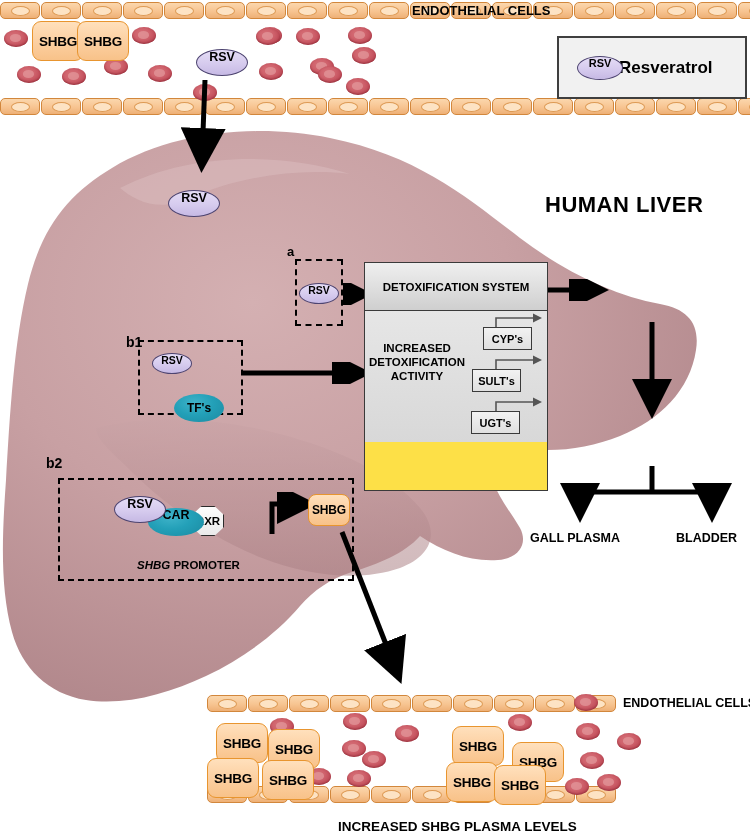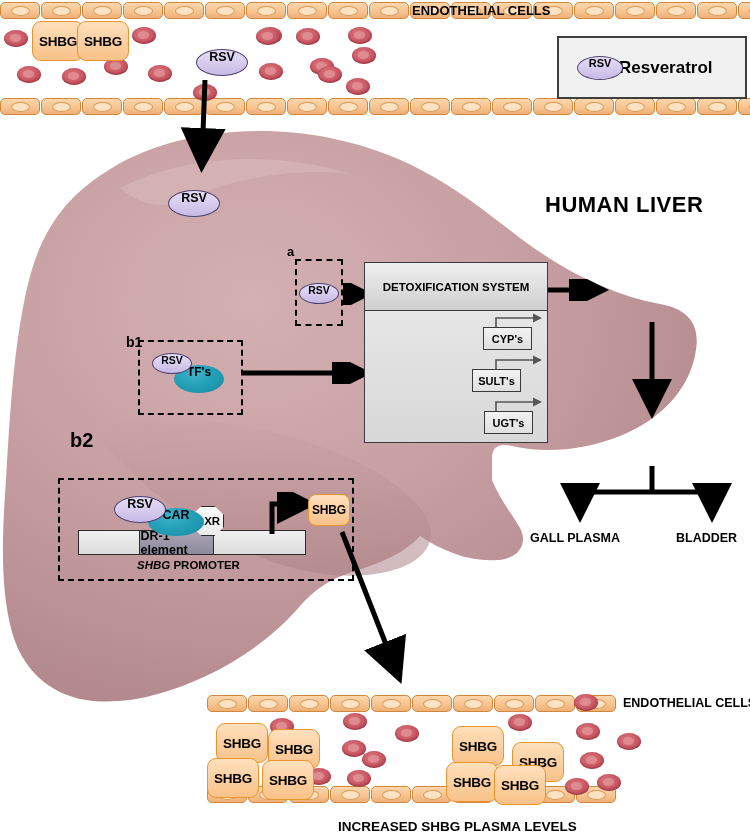--- a/index.html
+++ b/index.html
@@ -44,22 +44,22 @@
   
   .lbl{position:absolute;font-weight:bold;white-space:nowrap;}
 
   
   #liver{position:absolute;left:0;top:128px;width:700px;height:586px;}
 
   
   .dashbox{position:absolute;border:2px dashed #000;box-sizing:border-box;}
 
   
-  #detox{position:absolute;left:364px;top:262px;width:184px;height:181px;
-     border:1.6px solid #3a3a3a;box-sizing:border-box;background:#15803d;}
+  #detox{position:absolute;left:364px;top:262px;width:184px;height:229px;
+     border:1.6px solid #3a3a3a;box-sizing:border-box;background:#fde047;}
   #detox-head{height:48px;border-bottom:1.6px solid #3a3a3a;box-sizing:border-box;
      background:linear-gradient(180deg,#efefef 0%,#dcdcdc 60%,#cfcfcf 100%);
      display:flex;align-items:center;justify-content:center;text-align:center;
      font-size:11.5px;font-weight:bold;line-height:14px;}
   #detox-body{position:relative;height:131px;
      background:linear-gradient(180deg,#e6e6e6 0%,#d8d8d8 100%);}
   #detox-act{position:absolute;left:4px;top:30px;width:96px;text-align:center;
      font-size:11.5px;font-weight:bold;line-height:14px;}
   .enzbox{position:absolute;width:49px;height:23px;border:1.4px solid #3a3a3a;
      box-sizing:border-box;background:linear-gradient(180deg,#f2f2f2,#e0e0e0);
@@ -80,22 +80,22 @@
   .prom-seg:last-child{border-right:none;}
   #dr1{background:linear-gradient(180deg,#a9a5b4,#8d8a9c);
      display:flex;align-items:center;justify-content:center;
      font-size:12.5px;font-weight:bold;color:#000;}
   .car{position:absolute;width:56px;height:28px;border-radius:50%;
      background:radial-gradient(ellipse at 40% 32%,#3fb3c9 0%,#23a0b8 45%,#1b8aa1 100%);
      display:flex;justify-content:center;
      font-size:12.5px;font-weight:bold;color:#000;}
   .tfs{position:absolute;width:50px;height:28px;border-radius:50%;
      background:radial-gradient(ellipse at 40% 32%,#3fb3c9 0%,#23a0b8 45%,#1b8aa1 100%);
-     display:flex;justify-content:center;
-     font-size:12px;font-weight:bold;color:#000;}
+     display:flex;align-items:center;justify-content:center;
+     font-size:12px;font-weight:bold;color:#000;margin-top:29px;}
   .rxr{position:absolute;width:32px;height:30px;
      background:linear-gradient(180deg,#fdfdfd,#eaeaea);
      border:1.5px solid #2b2b2b;box-sizing:border-box;
      clip-path:polygon(30% 0,70% 0,100% 30%,100% 70%,70% 100%,30% 100%,0 70%,0 30%);
      display:flex;align-items:center;justify-content:center;
      font-size:11.5px;font-weight:bold;}
 </style>
 </head>
 <body>
 
@@ -333,27 +333,28 @@
         <marker id="ah3" markerWidth="8" markerHeight="8" refX="5" refY="4" orient="auto">
           <path d="M0,0 L8,4 L0,8 z" fill="#000"></path>
         </marker>
       </defs>
     <line x1="0" y1="11" x2="114" y2="11" stroke="#000" stroke-width="5" marker-end="url(#ah3)"></line>
   </svg>
 
   <div id="detox">
     <div id="detox-head">DETOXIFICATION SYSTEM</div>
     <div id="detox-body">
+      <div id="detox-act">INCREASED DETOXIFICATION ACTIVITY</div>
       <div class="enzbox" style="left:118px;top:16px;">
         <span>CYP's</span>
       </div>
       <div class="enzbox" style="left:107px;top:58px;">
         <span>SULT's</span>
       </div>
-      <div class="enzbox" style="left:119px;top:100px;">
+      <div class="enzbox" style="left:106px;top:100px;">
         <span>UGT's</span>
       </div>
       <svg class="abs" style="left:100px;top:0;width:84px;height:131px;">
         <defs>
             <marker id="ahs" markerWidth="6" markerHeight="6" refX="4" refY="3" orient="auto">
               <path d="M0,0 L6,3 L0,6 z" fill="#555"></path>
             </marker>
           </defs>
         <path d="M31,16 L31,7 L74,7" stroke="#555" stroke-width="1.6" fill="none" marker-end="url(#ahs)"></path>
         <path d="M31,58 L31,49 L74,49" stroke="#555" stroke-width="1.6" fill="none" marker-end="url(#ahs)"></path>
@@ -388,30 +389,23 @@
         </marker>
       </defs>
     <line x1="124" y1="0" x2="124" y2="26" stroke="#000" stroke-width="5"></line>
     <line x1="50" y1="26" x2="186" y2="26" stroke="#000" stroke-width="5"></line>
     <line x1="52" y1="24" x2="52" y2="42" stroke="#000" stroke-width="5" marker-end="url(#ah6)"></line>
     <line x1="184" y1="24" x2="184" y2="42" stroke="#000" stroke-width="5" marker-end="url(#ah6)"></line>
   </svg>
   <div class="lbl" style="left:530px;top:531px;font-size:12.5px;">GALL PLASMA</div>
   <div class="lbl" style="left:676px;top:531px;font-size:12.5px;">BLADDER</div>
 
-  <div class="lbl" style="left:46px;top:429px;font-size:20px;margin-left:24px;">b2</div>
+  <div class="lbl" style="left:46px;top:455px;font-size:14px;">b2</div>
   <div class="dashbox" style="left:58px;top:478px;width:296px;height:103px;"></div>
 
-  <div id="promoter">
-    <div class="prom-seg" style="width:62px;"></div>
-    <div class="prom-seg" id="dr1" style="width:74px;">
-      <span>DR-1 element</span>
-    </div>
-    <div class="prom-seg" style="width:92px;"></div>
-  </div>
 
   <div class="rsv" style="left:114px;top:496px;z-index:4;">
     <span>RSV</span>
   </div>
   <div class="car" style="left:148px;top:508px;z-index:3;">
     <span>CAR</span>
   </div>
   <div class="rxr" style="left:192px;top:506px;z-index:2;">
     <span>RXR</span>
   </div>

